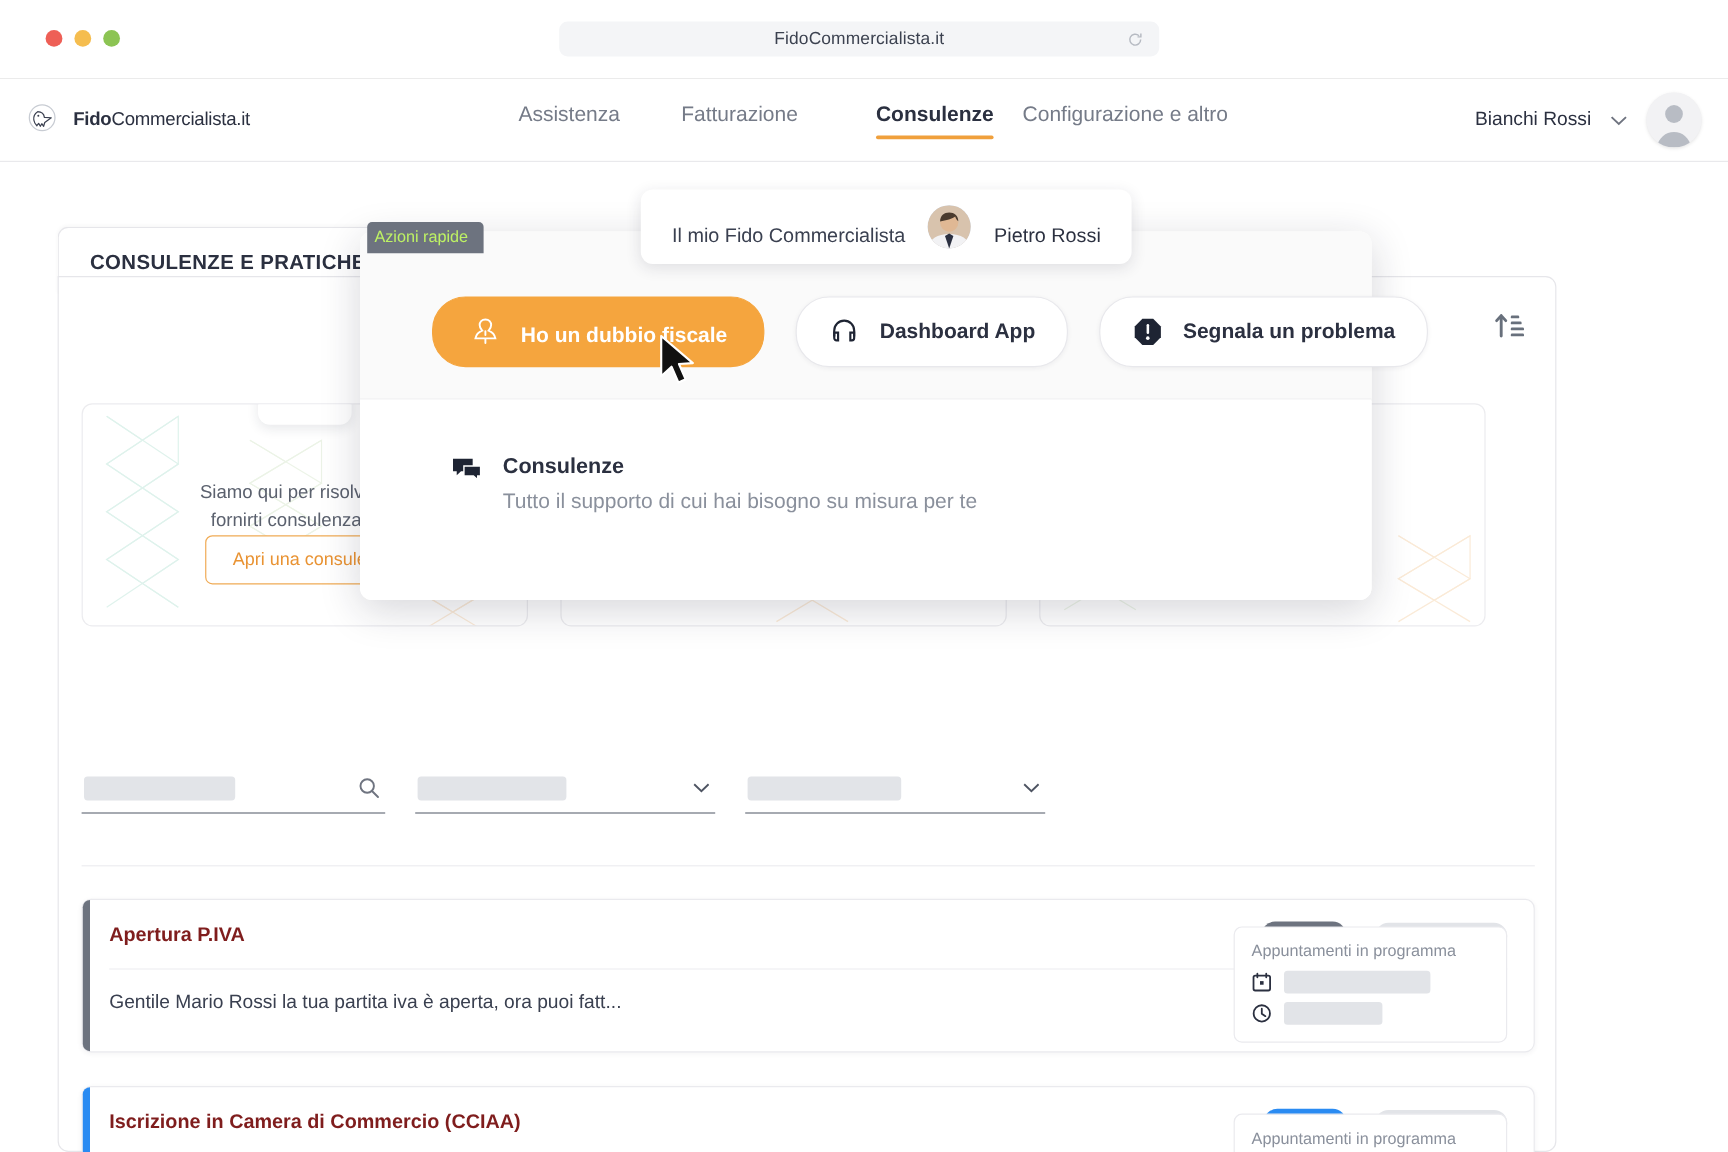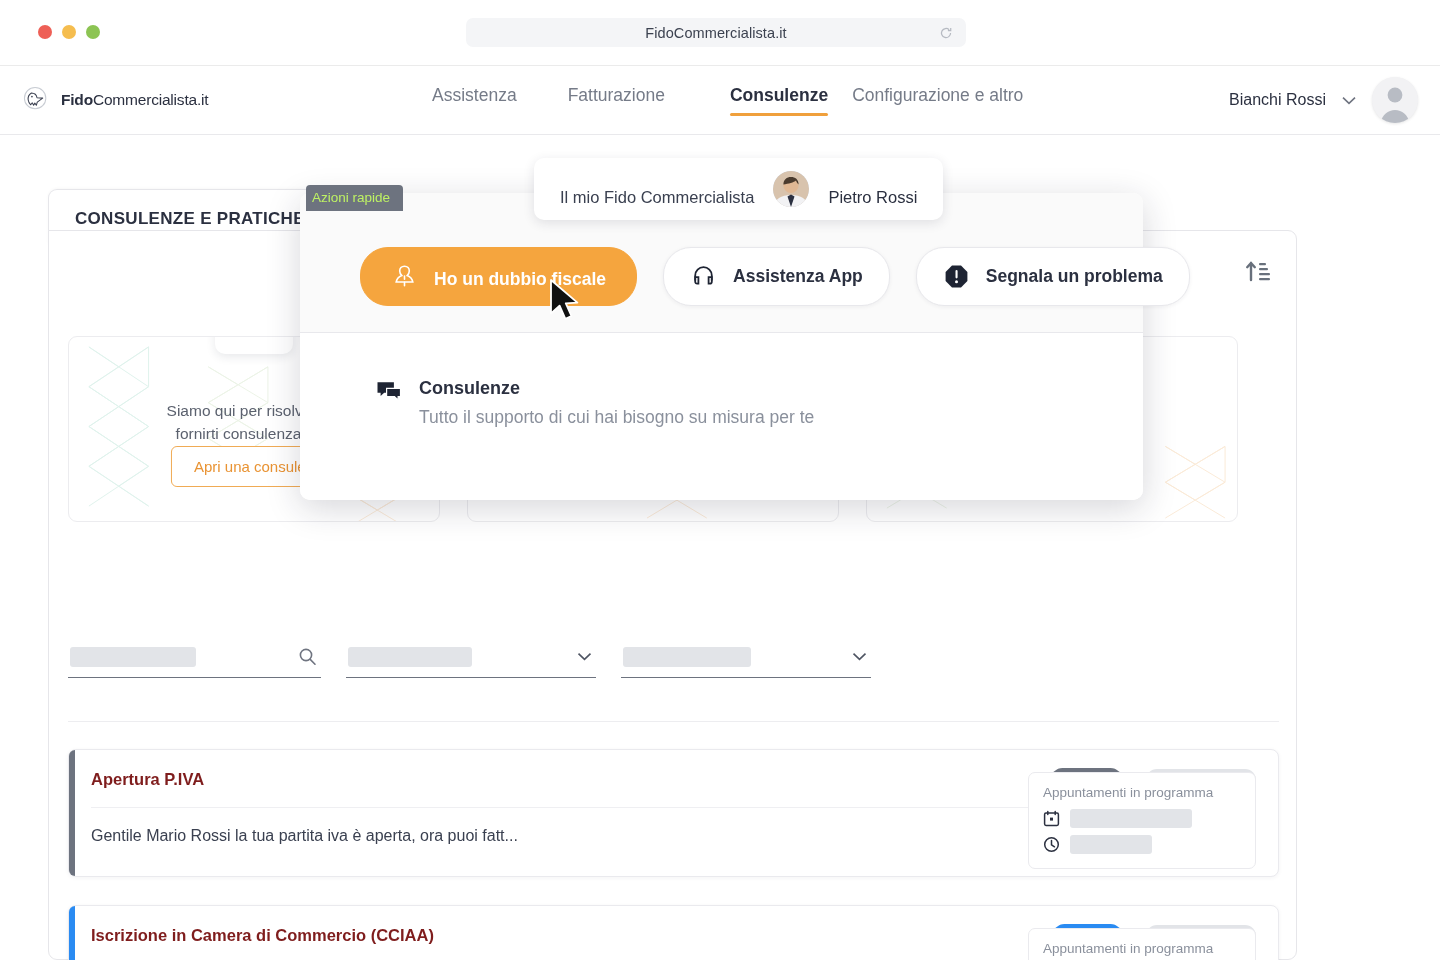--- a/index.html
+++ b/index.html
@@ -466,21 +466,21 @@
           <path d="M13.5 13v3.2M13.5 19.4v3.4" stroke-linecap="round"></path>
         </svg>
         <span class="qa-label">Ho un dubbio fiscale</span>
       </div>
 
       <div class="qa-btn">
         <svg class="qa-ico" viewBox="0 0 27 27" fill="none" stroke="currentColor" stroke-width="1.8">
           <path d="M5.2 17.5v-5a8.3 8.3 0 0 1 16.6 0v5"></path>
           <path d="M5.2 14.2h3.2v6.4H7.1a1.9 1.9 0 0 1-1.9-1.9zM21.8 14.2h-3.2v6.4h1.3a1.9 1.9 0 0 0 1.9-1.9z"></path>
         </svg>
-        <span class="qa-label">Assistenza App</span>
+        <span class="qa-label">Dashboard App</span>
       </div>
 
       <div class="qa-btn">
         <svg class="qa-ico" viewBox="0 0 27 27">
           <path d="M9 2.6h9l6.4 6.4v9L18 24.4H9L2.6 18V9z" fill="#1e2433"></path>
           <rect x="12.5" y="7" width="2.1" height="8.4" rx="1.05" fill="#fff"></rect>
           <circle cx="13.5" cy="18.8" r="1.5" fill="#fff"></circle>
         </svg>
         <span class="qa-label">Segnala un problema</span>
       </div>

